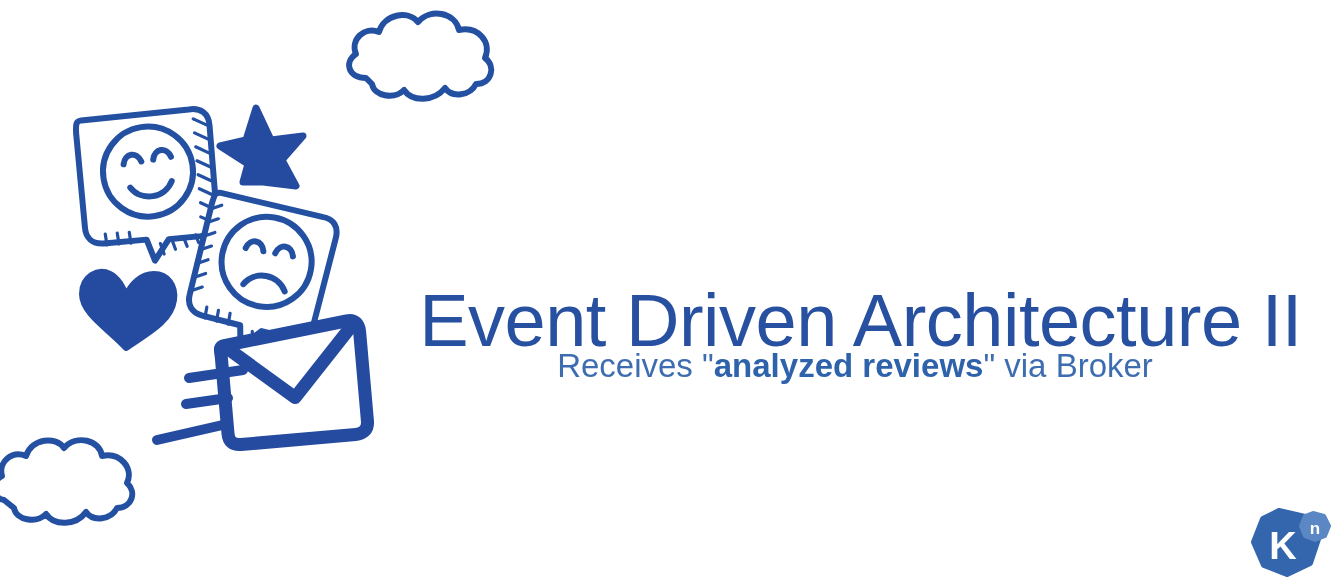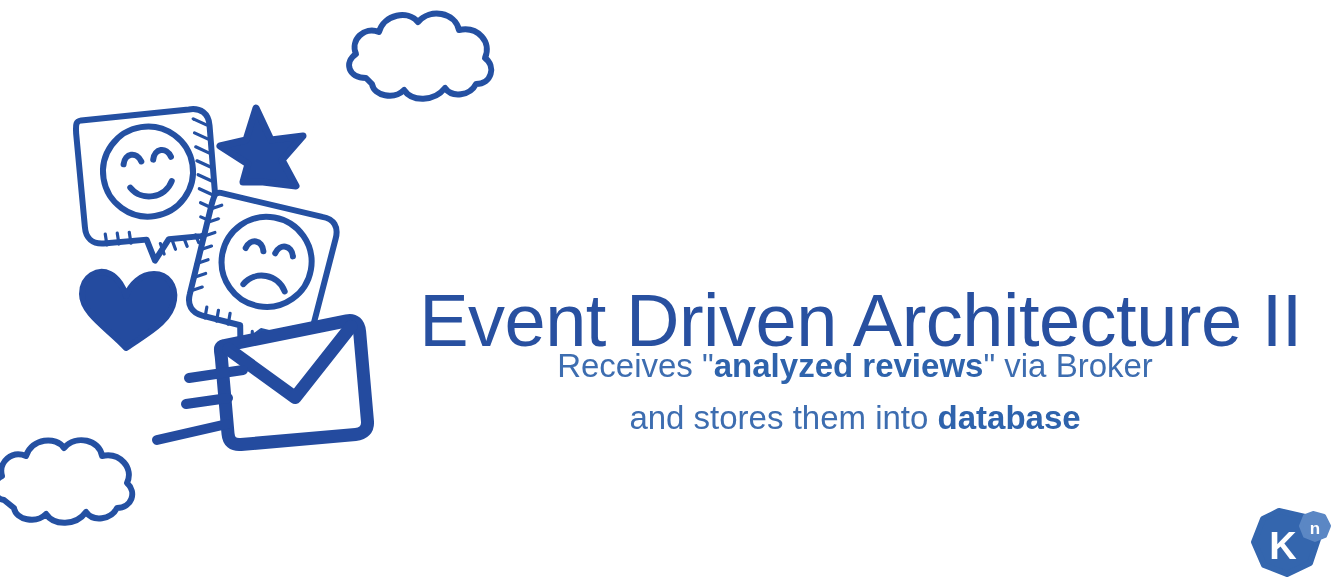--- a/index.html
+++ b/index.html
@@ -253,21 +253,20 @@
 
     </svg>
   </div>
 
   <div id="textblock">
 
     <h1 id="page-title">Event Driven Architecture II</h1>
 
     <div id="subtitle">
       <span class="sub-line"><span>Receives "</span><span class="em">analyzed reviews</span><span>" via Broker</span></span>
-      <span class="sub-line"><span>and stores them into </span><span class="em">database</span></span>
     </div>
 
   </div>
 
   <div id="logo">
     <svg viewBox="0 0 86 76" xmlns="http://www.w3.org/2000/svg">
 
       <g>
         <path d="M32 6 L58 12 L71 34 L63 58 L40 69 L17 60 L7 37 L16 14 Z" fill="#3466AE" stroke="#3466AE" stroke-width="6" stroke-linejoin="round"></path>
       </g>

